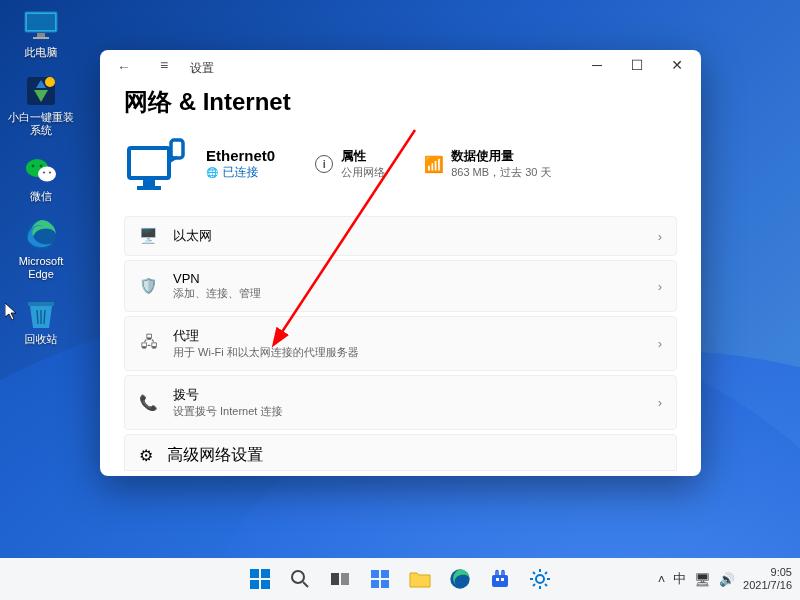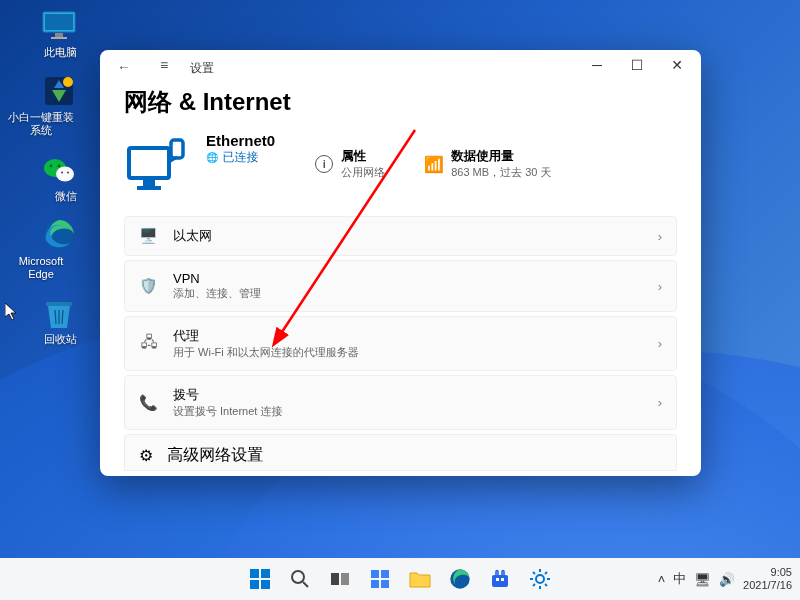--- a/index.html
+++ b/index.html
@@ -6,36 +6,36 @@
   html, body { width: 800px; height: 600px; overflow: hidden; }
   body { background: linear-gradient(135deg, #0a3d91 0%, #1e5fc7 40%, #4a90e2 100%); }
 
   
   .wave1, .wave2 { position: absolute; border-radius: 50%; }
   .wave1 { width: 1100px; height: 700px; background: radial-gradient(ellipse, #2f78e8 0%, #1a5cc9 70%); bottom: -400px; left: -200px; opacity: .9; }
   .wave2 { width: 900px; height: 600px; background: radial-gradient(ellipse, #4c8ff5 0%, #2a6de0 70%); bottom: -350px; right: -300px; opacity: .8; }
 
   
   .desktop-icons { position: absolute; top: 8px; left: 5px; display: flex; flex-direction: column; gap: 14px; }
-  .dicon { width: 72px; display: flex; flex-direction: column; align-items: flex-end; gap: 2px; cursor: pointer; }
+  .dicon { width: 72px; display: flex; flex-direction: column; align-items: center; gap: 2px; cursor: pointer; }
   .dicon .glyph { width: 36px; height: 36px; display: flex; align-items: center; justify-content: center; }
   .dicon .label { color: #fff; font-size: 11px; text-align: center; text-shadow: 0 1px 2px rgba(0,0,0,.6); line-height: 1.2; }
 
   
   .window { position: absolute; top: 50px; left: 100px; width: 601px; height: 426px; background: #fff; border-radius: 8px; box-shadow: 0 12px 40px rgba(0,0,0,.4); overflow: hidden; display: flex; flex-direction: column; }
   .titlebar { height: 30px; display: flex; align-items: center; justify-content: space-between; padding: 0 4px 0 10px; }
   .tb-left { display: flex; align-items: center; gap: 12px; }
   .tb-btn { width: 40px; height: 28px; display: flex; align-items: center; justify-content: center; font-size: 14px; color: #333; cursor: pointer; }
   .tb-title { font-size: 12px; color: #333; margin-top: 7px; }
   .tb-nav { width: 28px; height: 28px; display:flex; align-items:center; justify-content:center; color:#555; cursor:pointer; font-size:14px; }
 
   .content { flex: 1; padding: 0 24px 12px 24px; overflow-y: auto; }
   .page-title { font-size: 24px; font-weight: 600; margin: 6px 0 14px 0; }
 
-  .hero { display: flex; gap: 18px; margin-bottom: 20px; }
+  .hero { display: flex; align-items: center; gap: 18px; margin-bottom: 20px; }
   .hero-icon { width: 64px; height: 64px; display:flex; align-items:flex-end; justify-content:center; }
   .hero-info .hname { font-size: 15px; font-weight: 600; }
   .hero-info .hstatus { font-size: 12px; color: #0067c0; display:flex; align-items:center; gap:4px;}
   .hero-info .hstatus::before { content:"🌐"; font-size:10px; }
   .info-block { display: flex; align-items: center; gap: 8px; margin-left: 22px; cursor:pointer;}
   .info-block .ic { width:18px; height:18px; border:1.5px solid #555; border-radius:50%; display:flex; align-items:center; justify-content:center; font-size:11px; color:#555; font-weight:600;}
   .info-block .ic.data { border:none; font-size:16px;}
   .info-block .t1 { font-size: 12.5px; font-weight:600; }
   .info-block .t2 { font-size: 11px; color: #666; }
 

